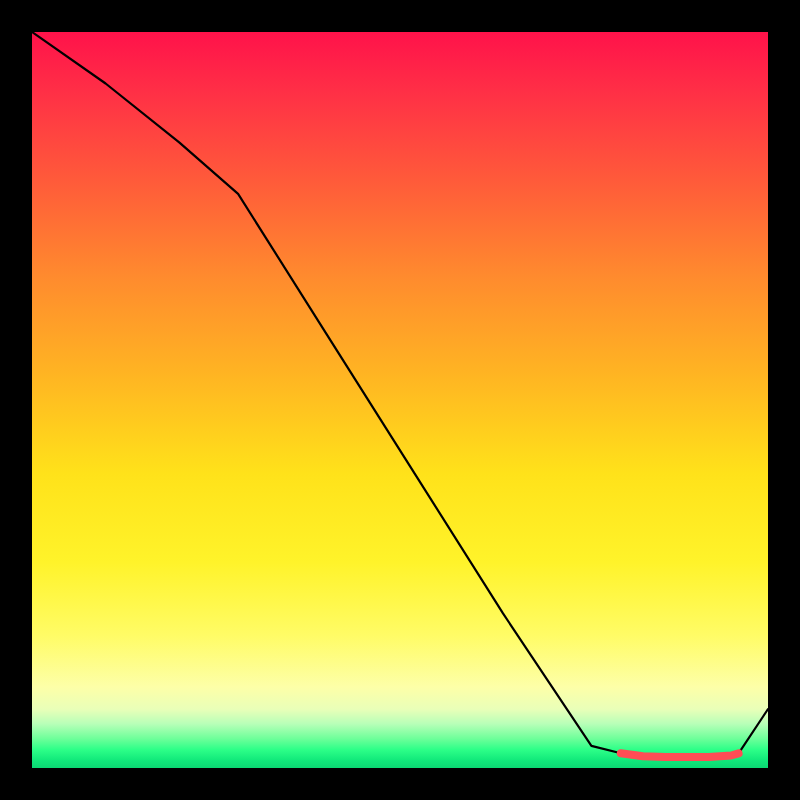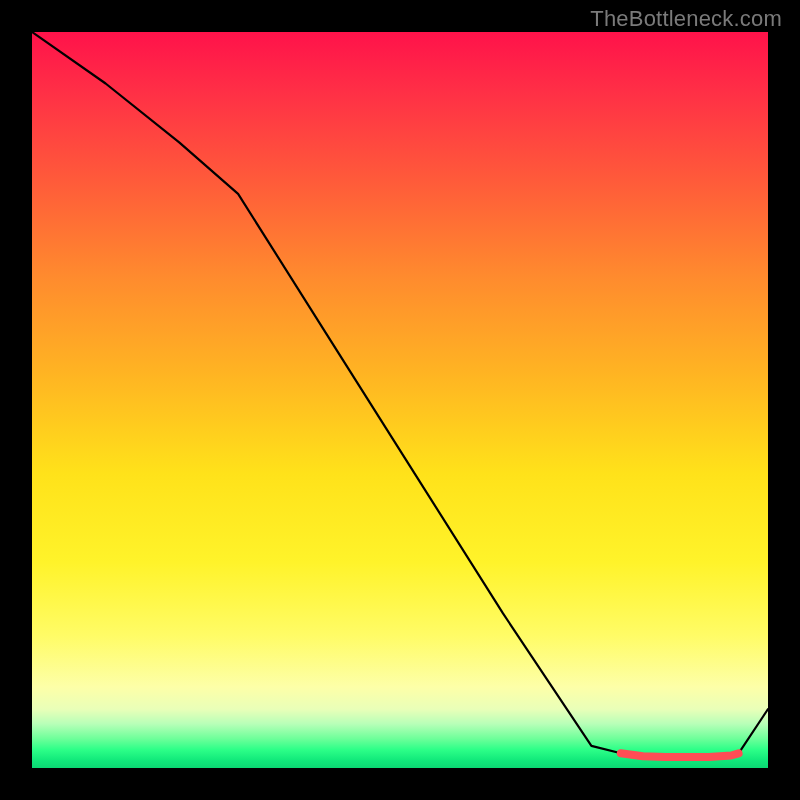--- a/index.html
+++ b/index.html
@@ -60,21 +60,20 @@
     width: 736px;
     height: 736px;
     z-index: 5;
   }
 </style>
 </head>
 <body>
 
 <div class="frame">
 
-  <div class="watermark">TheBottleneck.com</div>
 
   <div class="plot-area"></div>
 
   <svg class="overlay" viewBox="0 0 736 736" preserveAspectRatio="none">
     <path fill="none" stroke="#000000" stroke-width="2.2" stroke-linecap="round" stroke-linejoin="round" d="M0.0 0.0 L73.6 51.5 L147.2 110.4 L206.1 161.9 L294.4 301.8 L382.7 441.6 L471.0 581.4 L559.4 713.9 L588.8 721.3 L618.2 725.0 L647.7 725.0 L677.1 725.0 L706.6 721.3 L736.0 677.1"></path>
     <path fill="none" stroke="#ff4d55" stroke-width="8" stroke-linecap="round" stroke-linejoin="round" d="M588.8 721.3 L610.9 724.2 L633.0 725.0 L655.0 725.0 L677.1 725.0 L699.2 723.5 L706.6 721.3"></path>
   </svg>
 
 </div>
 

